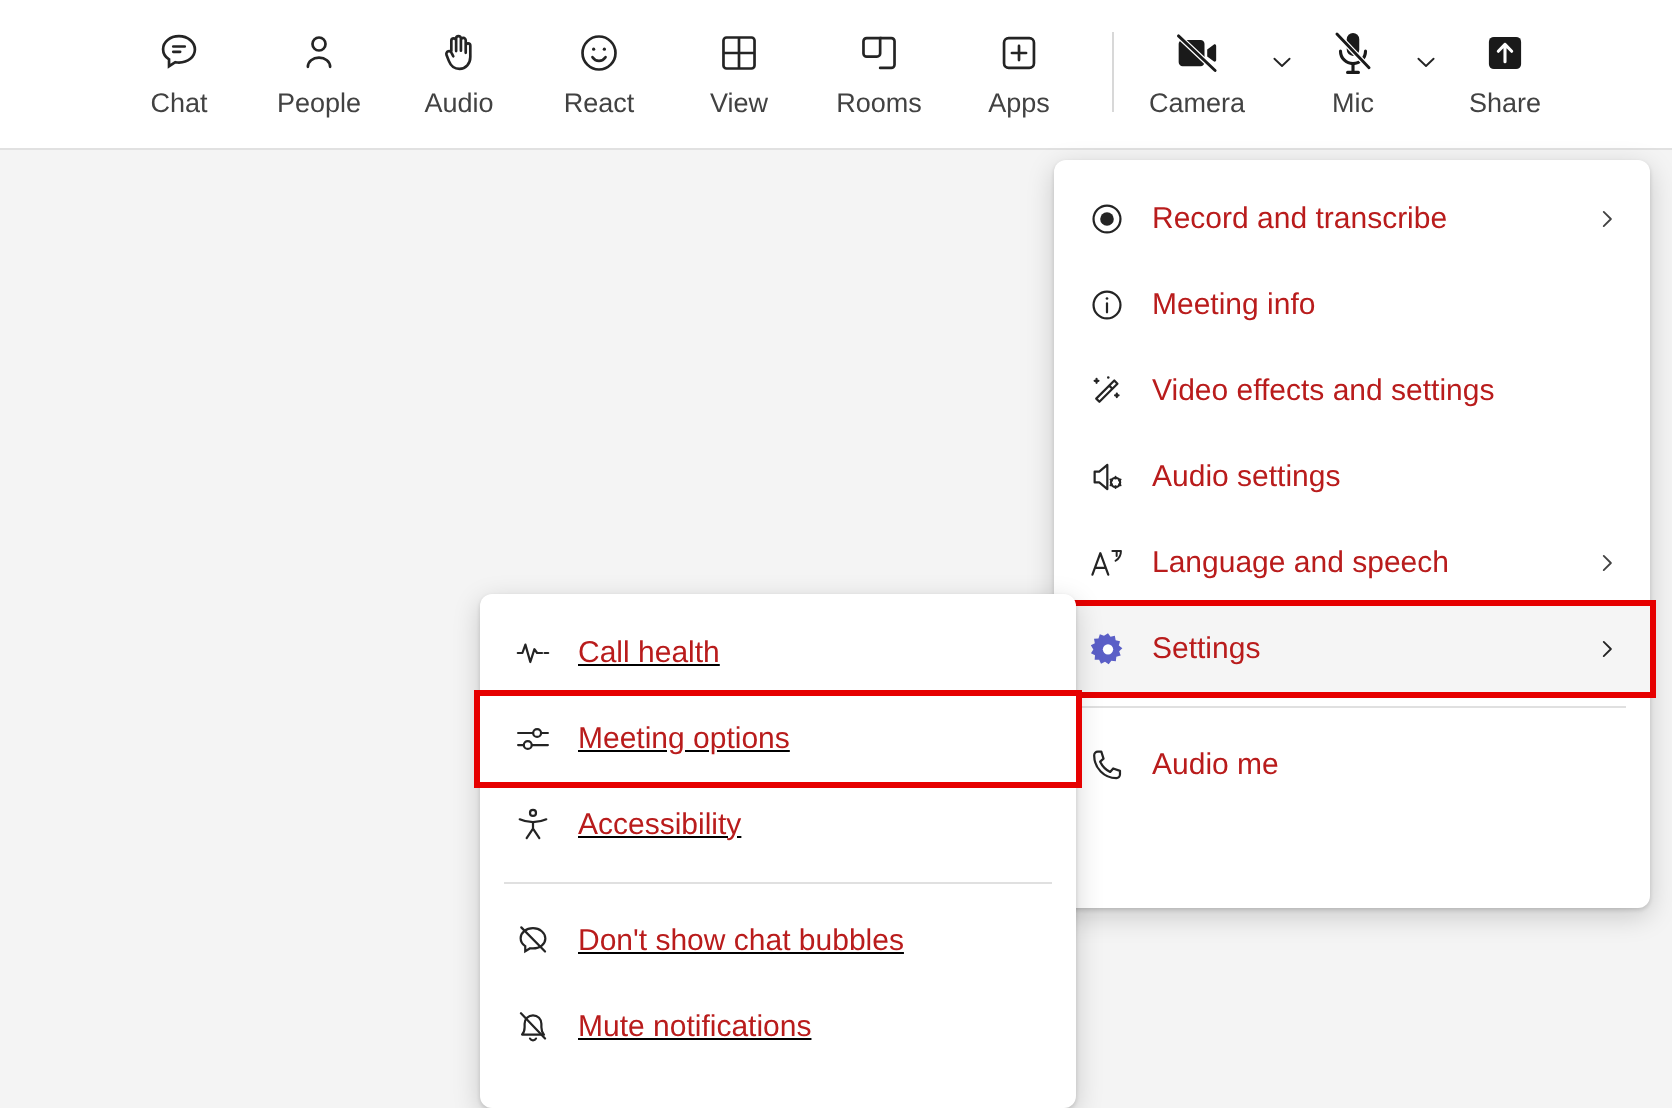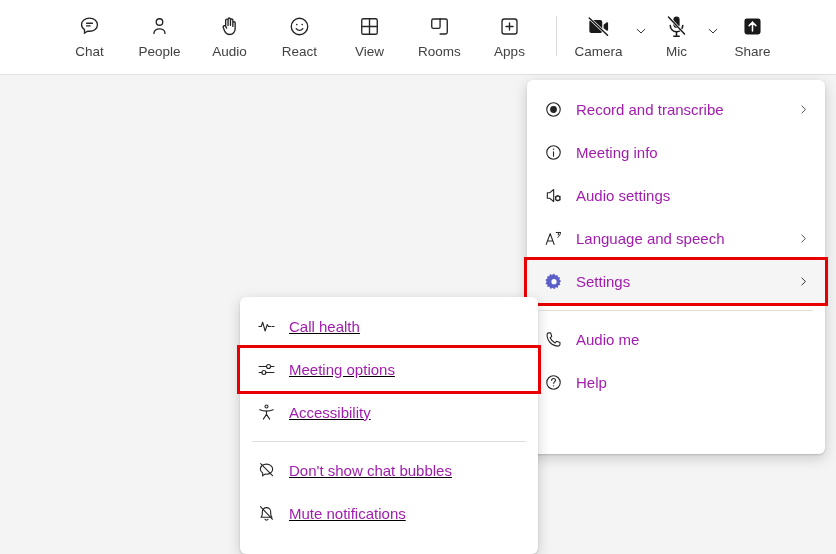--- a/index.html
+++ b/index.html
@@ -145,21 +145,21 @@
     min-width: 26px;
     display: flex;
     align-items: center;
     justify-content: flex-start;
     color: #242424;
   }
 
   .mi-label {
     flex: 1;
     font-size: 15px;
-    color: #a21caf;
+    color: #b91c1c;
     line-height: 20px;
     white-space: nowrap;
     padding-left: 6px;
   }
 
   .mi-chevron {
     width: 16px;
     display: flex;
     align-items: center;
     justify-content: center;
@@ -337,20 +337,32 @@
       <span class="mi-icon">
         <svg width="19" height="19" viewBox="0 0 24 24" fill="none" stroke="#242424" stroke-width="1.4">
           <circle cx="12" cy="12" r="8.5"></circle>
           <path d="M12 11v5.6" stroke-linecap="round"></path>
           <circle cx="12" cy="7.9" r="0.85" fill="#242424" stroke="none"></circle>
         </svg>
       </span>
       <span class="mi-label">Meeting info</span>
     </div>
 
+    <div class="menu-item">
+      <span class="mi-icon">
+        <svg width="19" height="19" viewBox="0 0 24 24" fill="none" stroke="#242424" stroke-width="1.4">
+          <path d="M16.6 5.4L5.2 16.8l2 2L18.6 7.4z" stroke-linejoin="round"></path>
+          <path d="M13.4 8.6l2 2"></path>
+          <path d="M5.4 4.4v2.4M4.2 5.6h2.4" stroke-linecap="round"></path>
+          <path d="M18.2 13.6v2.2M17.1 14.7h2.2" stroke-linecap="round"></path>
+          <circle cx="12.8" cy="3.5" r="0.8" fill="#242424" stroke="none"></circle>
+        </svg>
+      </span>
+      <span class="mi-label">Video effects and settings</span>
+    </div>
 
     <div class="menu-item">
       <span class="mi-icon">
         <svg width="19" height="19" viewBox="0 0 24 24" fill="none" stroke="#242424" stroke-width="1.4">
           <path d="M12.2 4.4L7.1 8.6H4.2v6.8h2.9l5.1 4.2V4.4z" stroke-linejoin="round"></path>
           <circle cx="17.4" cy="15.4" r="2.9"></circle>
           <path d="M17.4 11.8v1.2M17.4 17.8v1.2M14.2 13.6l1 .6M19.6 16.6l1 .6M14.2 17.2l1-.6M19.6 14.2l1-.6" stroke-linecap="round" stroke-width="1.2"></path>
         </svg>
       </span>
       <span class="mi-label">Audio settings</span>
@@ -390,30 +402,20 @@
 
     <div class="menu-item">
       <span class="mi-icon">
         <svg width="19" height="19" viewBox="0 0 24 24" fill="none" stroke="#242424" stroke-width="1.4">
           <path d="M6.2 3.6c-1.3 0-2.3 1.1-2.3 2.4 0 7.9 6.3 14.3 14 14.3 1.3 0 2.3-1.1 2.3-2.4v-2.2l-4.3-1.5-1.9 2.2c-2.8-1.4-5-3.7-6.3-6.5l2.1-1.9L8.4 3.6H6.2z" stroke-linejoin="round"></path>
         </svg>
       </span>
       <span class="mi-label">Audio me</span>
     </div>
 
-    <div class="menu-item">
-      <span class="mi-icon">
-        <svg width="19" height="19" viewBox="0 0 24 24" fill="none" stroke="#242424" stroke-width="1.4">
-          <circle cx="12" cy="12" r="8.5"></circle>
-          <path d="M9.6 9.3c0-1.4 1.1-2.4 2.5-2.4s2.4 1 2.4 2.3c0 2-2.3 1.9-2.3 3.9" stroke-linecap="round"></path>
-          <circle cx="12.1" cy="16.2" r="0.85" fill="#242424" stroke="none"></circle>
-        </svg>
-      </span>
-      <span class="mi-label">Help</span>
-    </div>
 
   </div>
 
   <div class="menu" id="settings-submenu">
 
     <div class="menu-item">
       <span class="mi-icon">
         <svg width="19" height="19" viewBox="0 0 24 24" fill="none" stroke="#242424" stroke-width="1.4">
           <path d="M2.4 12h2.9l1.9-5.3 3.1 11 2.6-8.1 1.7 2.4h3.1" stroke-linecap="round" stroke-linejoin="round"></path>
           <path d="M19.3 12h2.3" stroke-linecap="round"></path>

